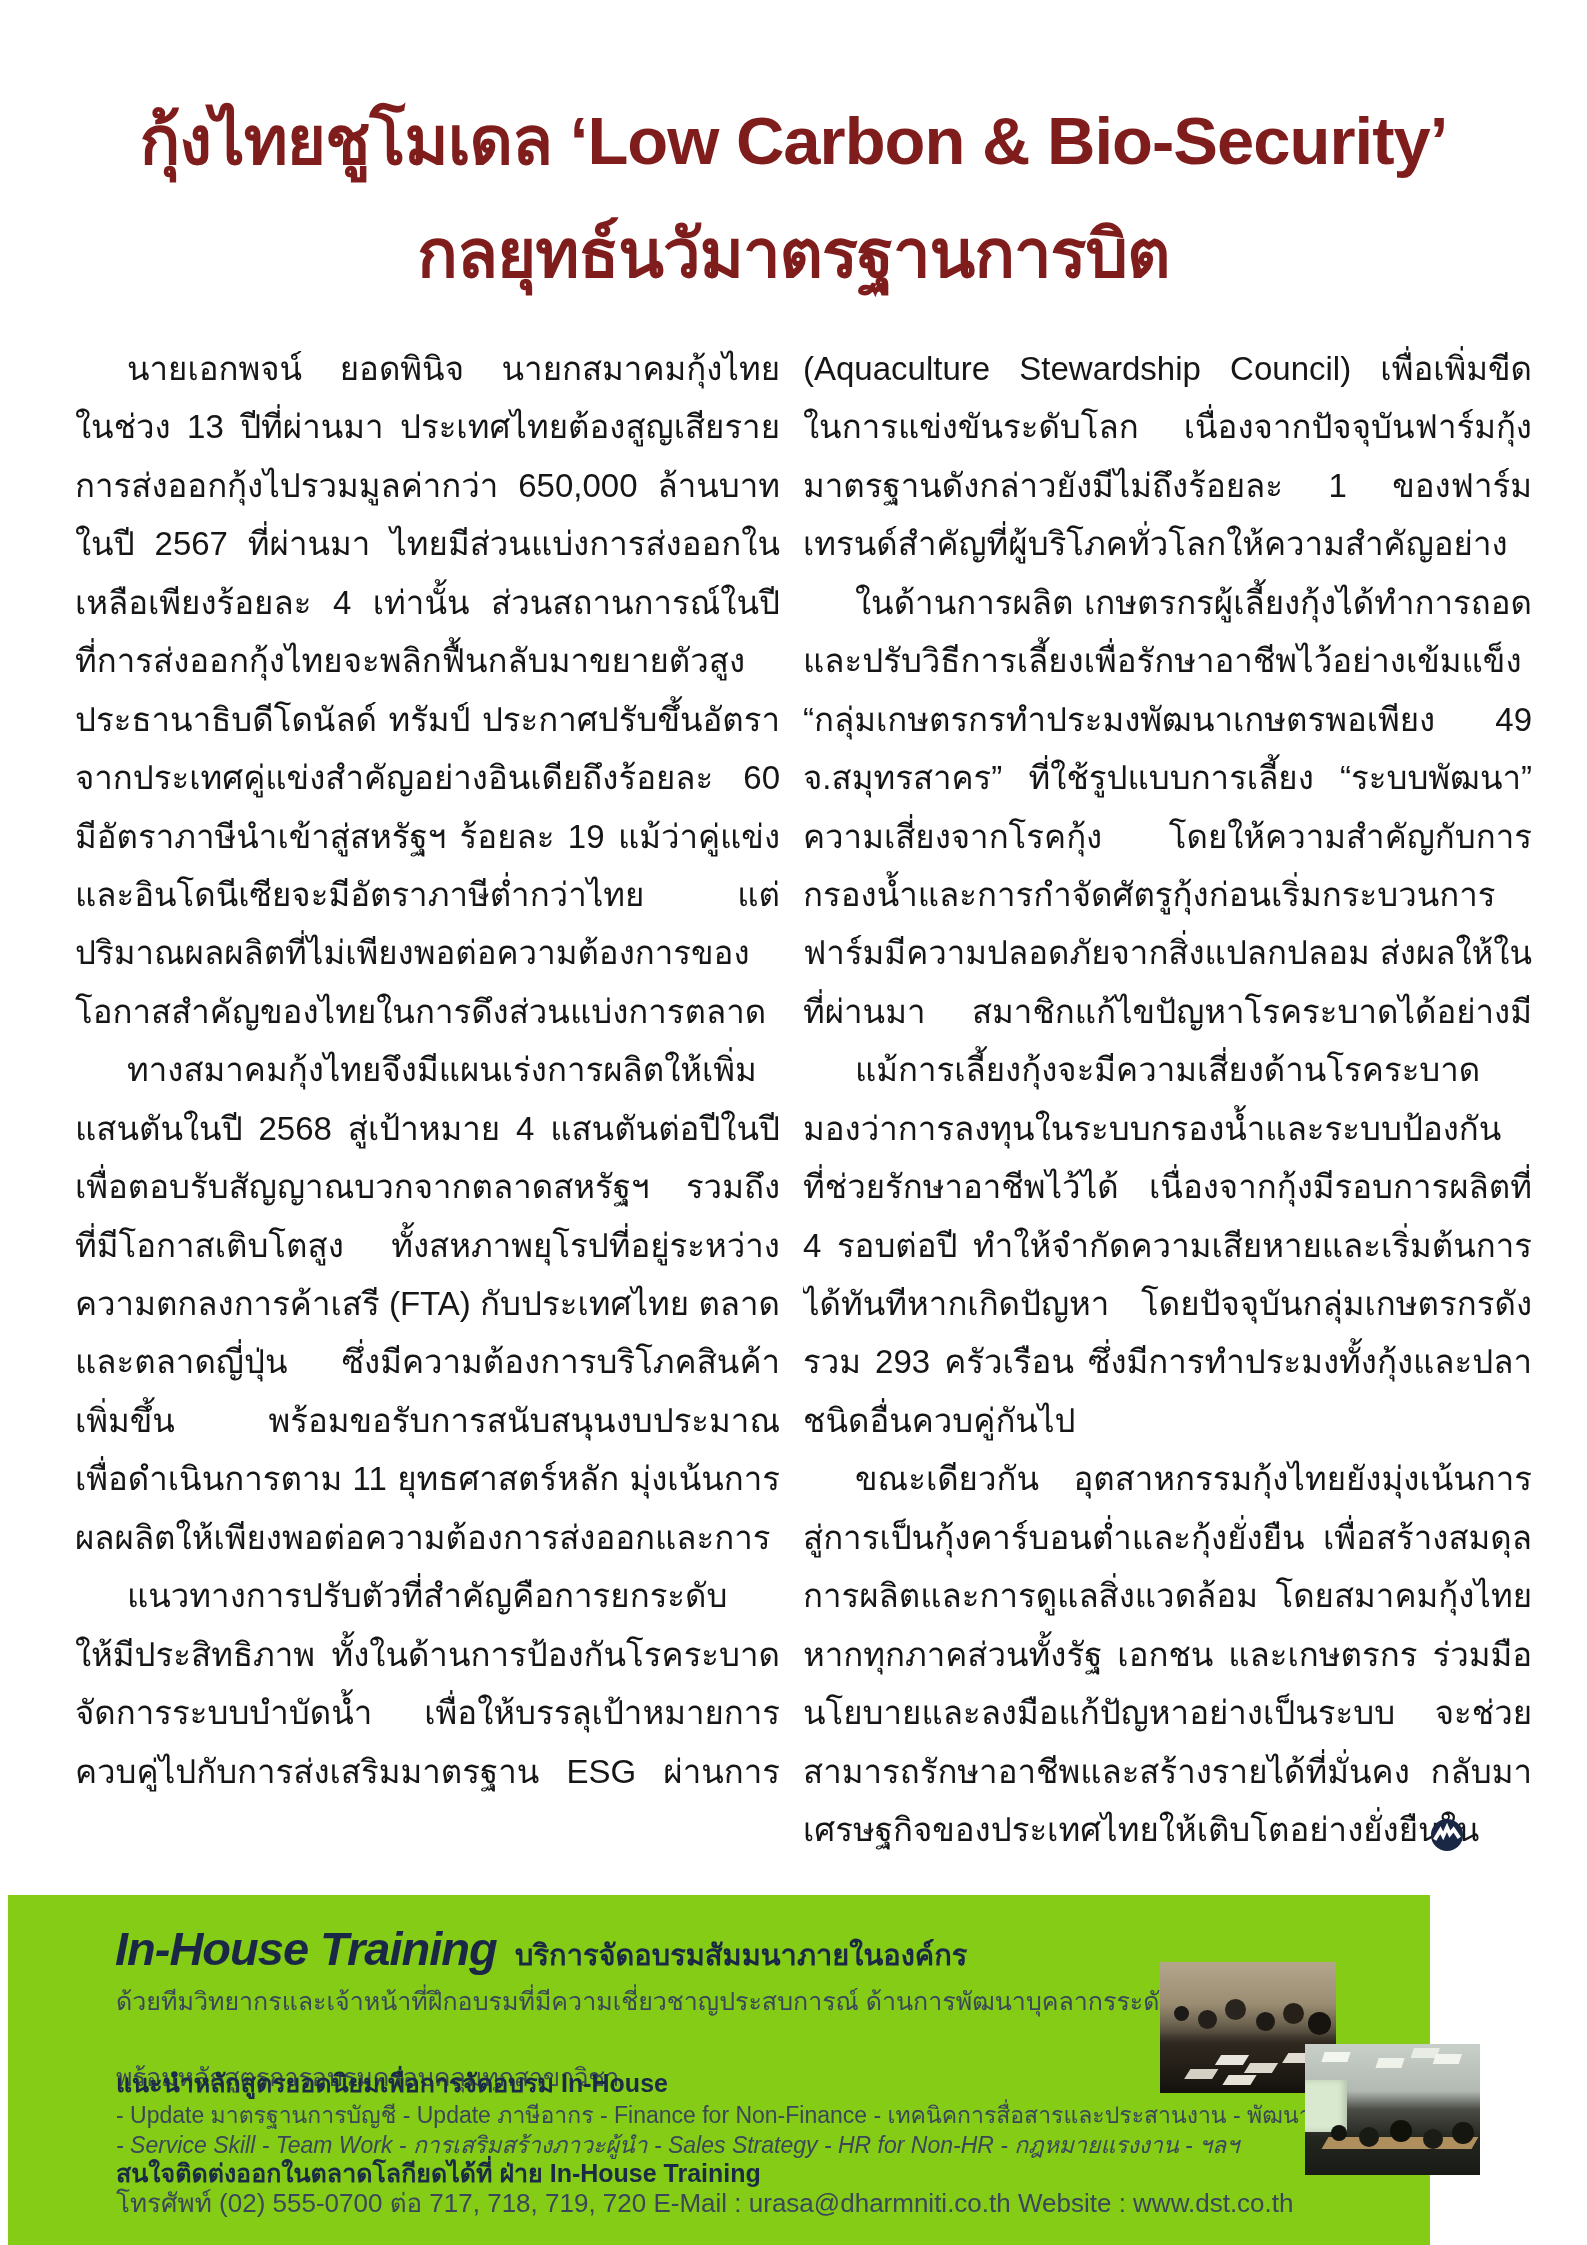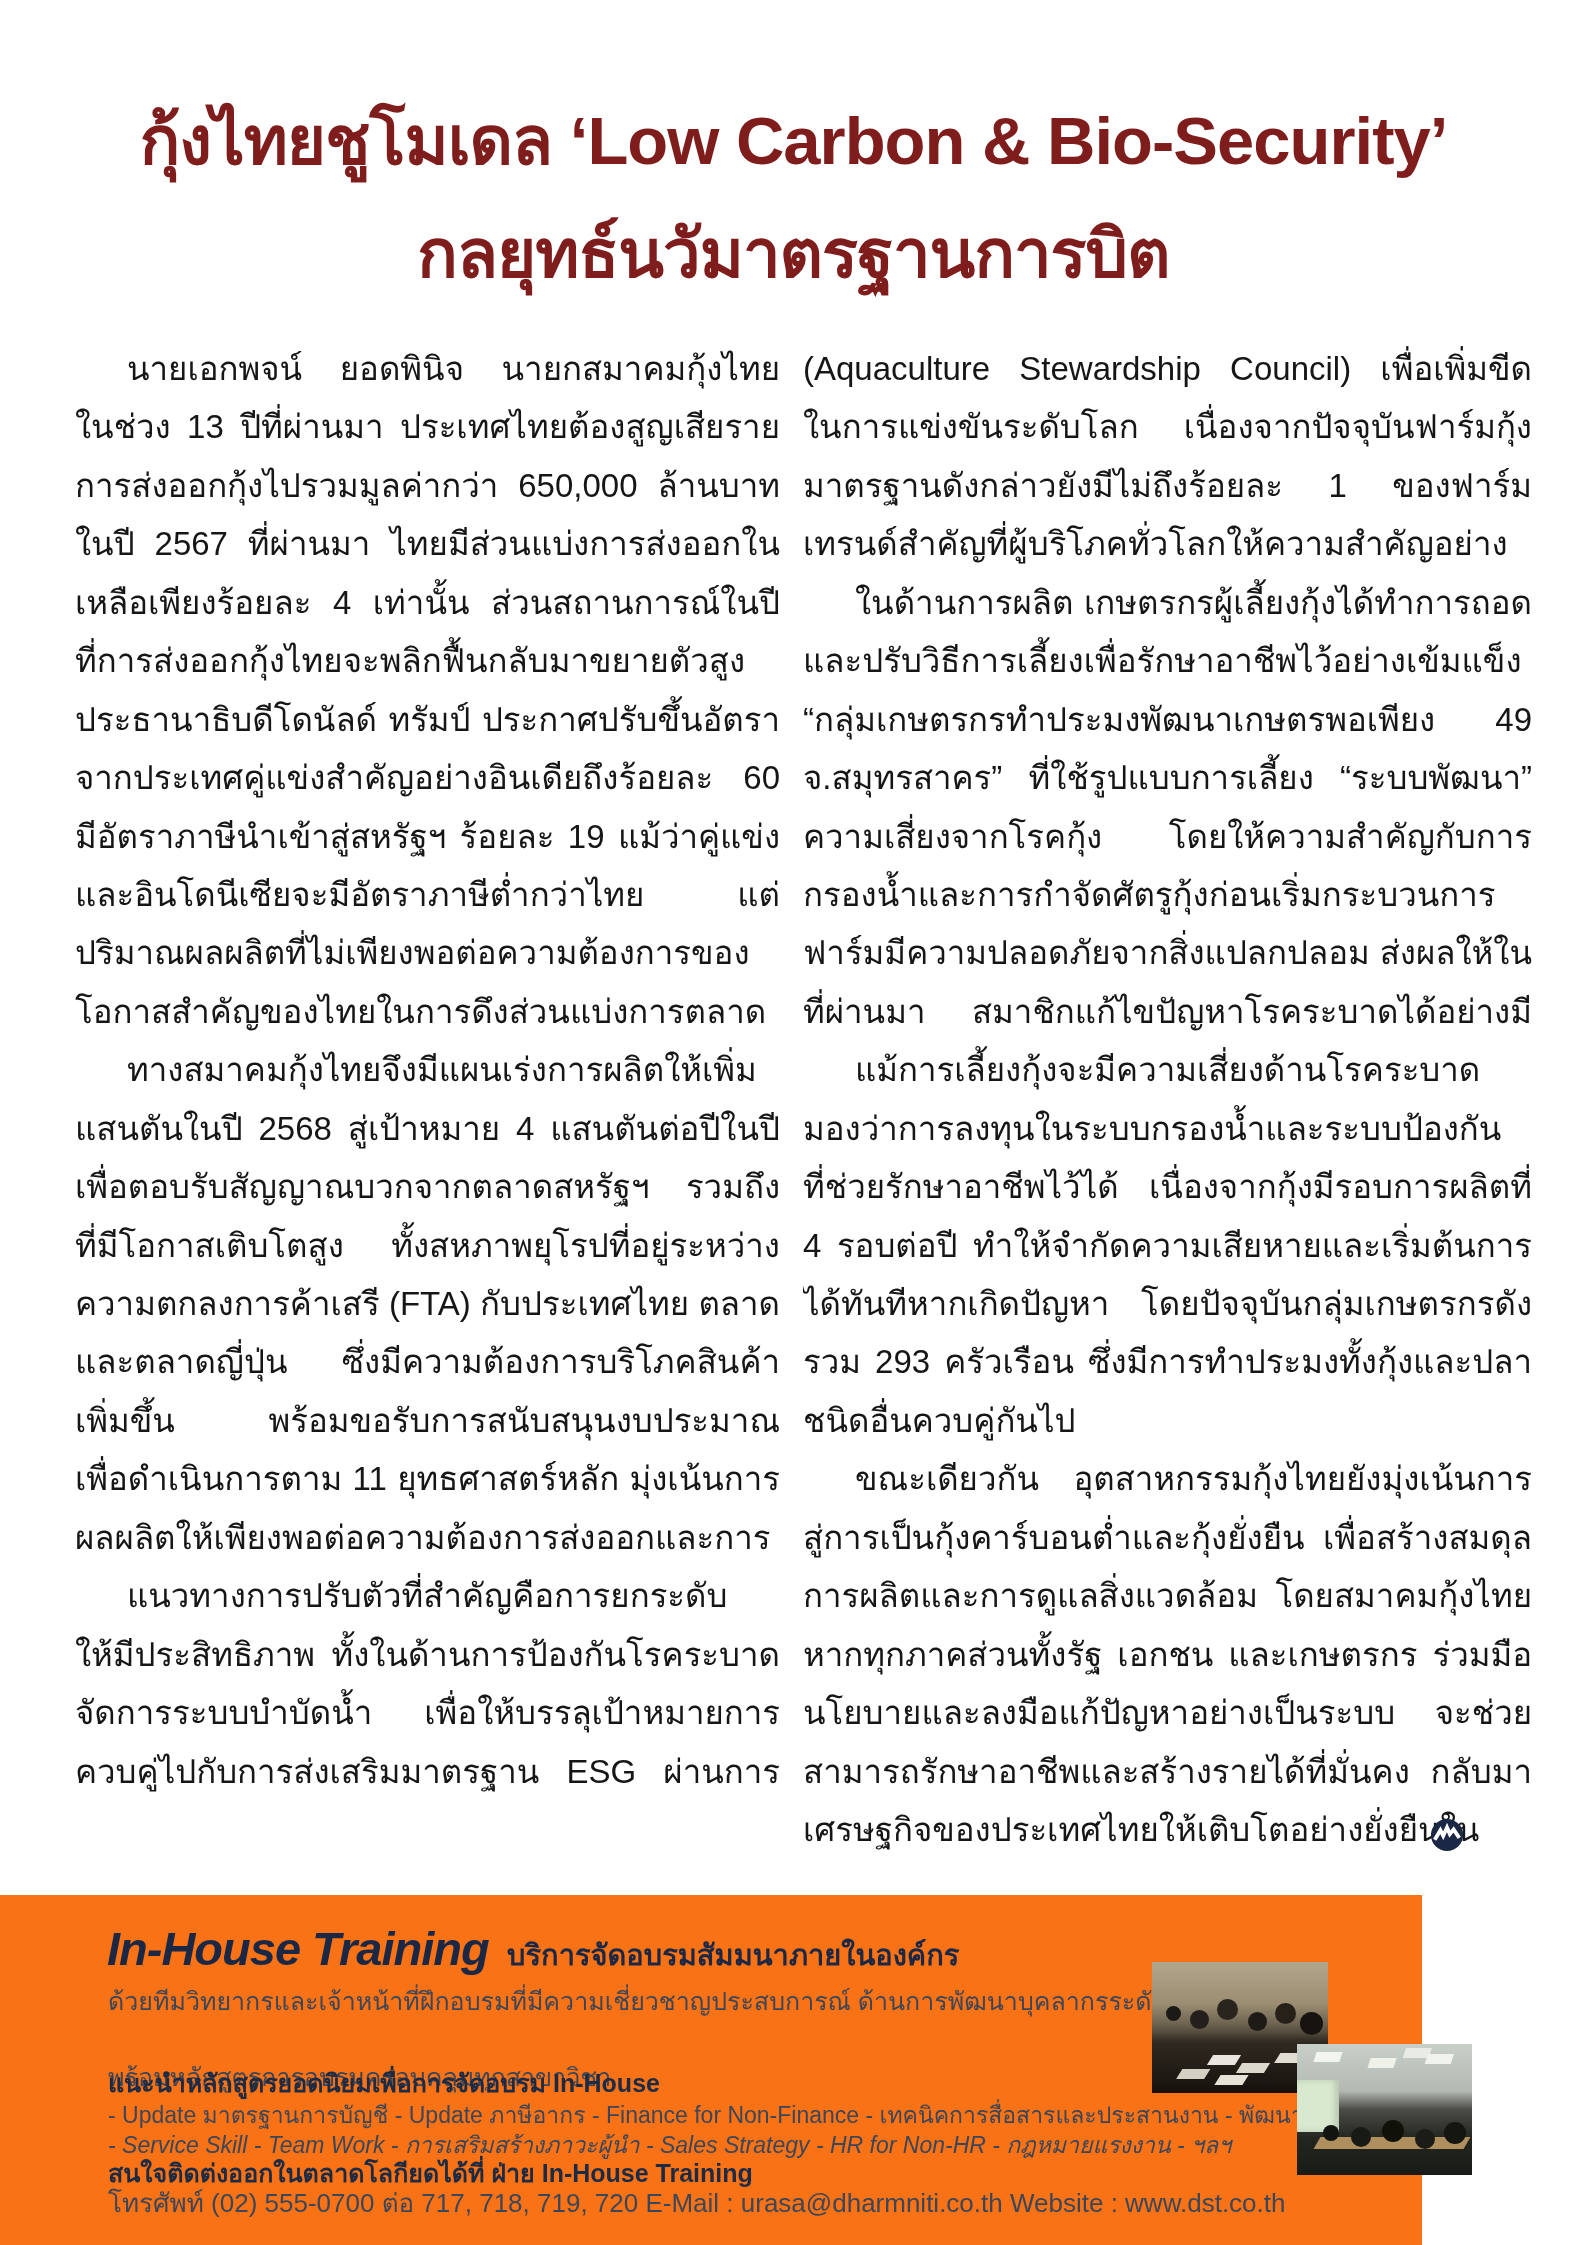--- a/index.html
+++ b/index.html
@@ -23,22 +23,22 @@
   .col .ln{
     height:58.45px;overflow:hidden;
     text-align:justify;text-align-last:justify;
   }
   .col .ln.last{text-align-last:left;}
   .col .ln.ind{text-indent:52px;}
   
   .endmark{position:absolute;left:1430px;top:1818px;width:34px;height:34px;}
   
   .footer{
-    position:absolute;left:0;top:1895px;width:1422px;height:350px;
-    background:#f97316;color:#1b2845;
+    position:absolute;left:8px;top:1895px;width:1422px;height:350px;
+    background:#84cc16;color:#1b2845;
   }
   .f-title{position:absolute;left:107px;top:26px;white-space:nowrap;}
   .f-en{font-size:47px;font-weight:bold;font-style:italic;letter-spacing:-1px;color:#1b2845;}
   .f-th{font-size:29px;font-weight:bold;color:#1b2845;margin-left:14px;}
   .f-lines .fl{
     position:absolute;left:108px;font-size:25px;color:#3b4659;white-space:nowrap;
   }
   .f-lines .fl.bold{font-weight:bold;color:#1b2b45;}
   .f-lines .fl:nth-child(1){top:86px;}
   .f-lines .fl:nth-child(2){top:126px;margin-top:36px;}

